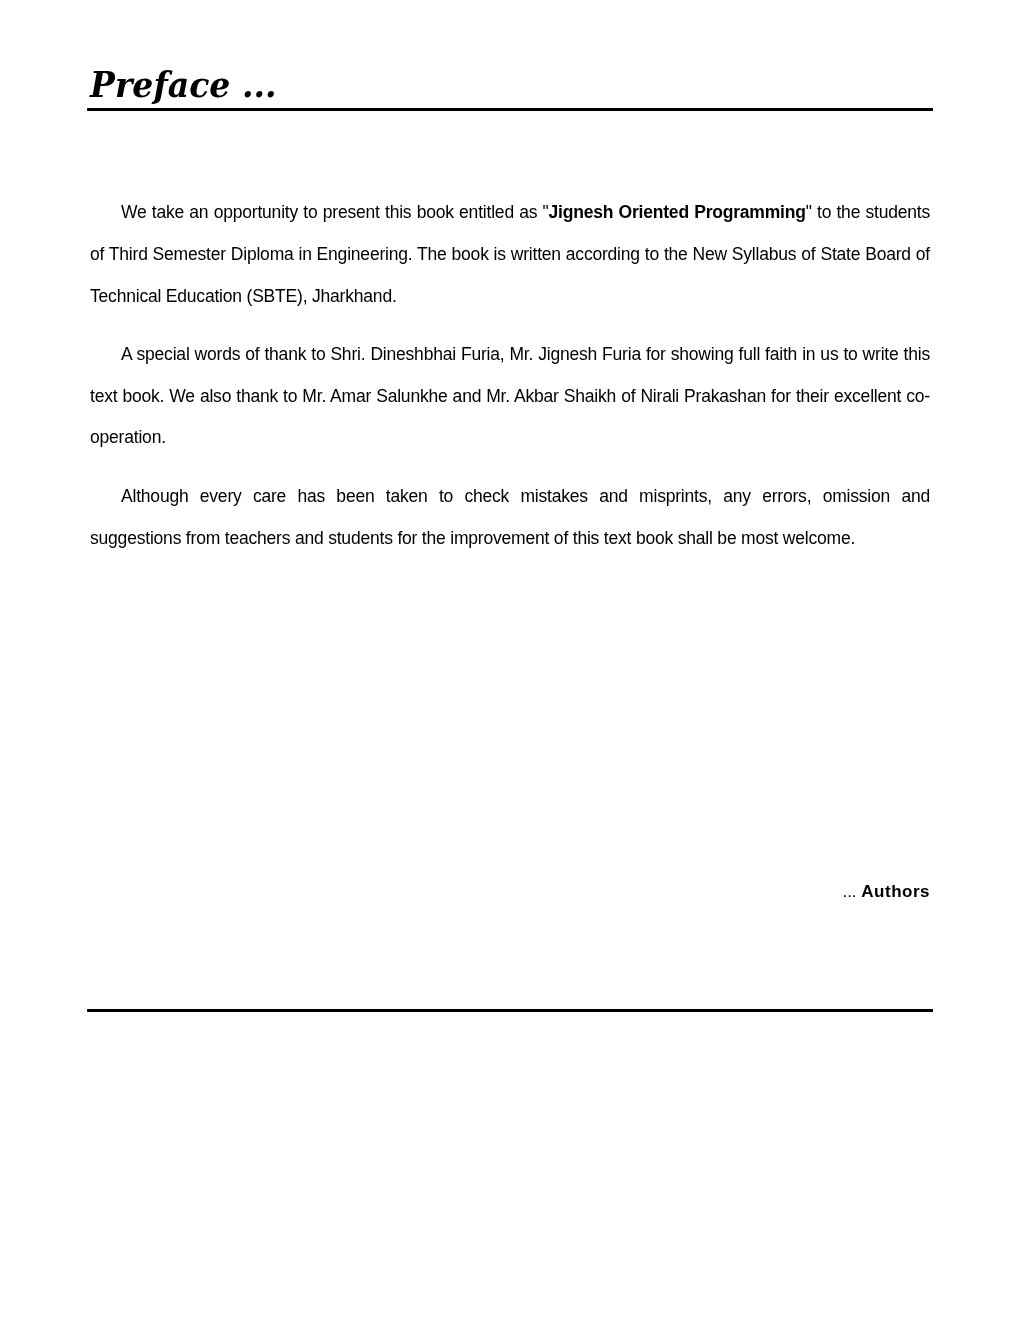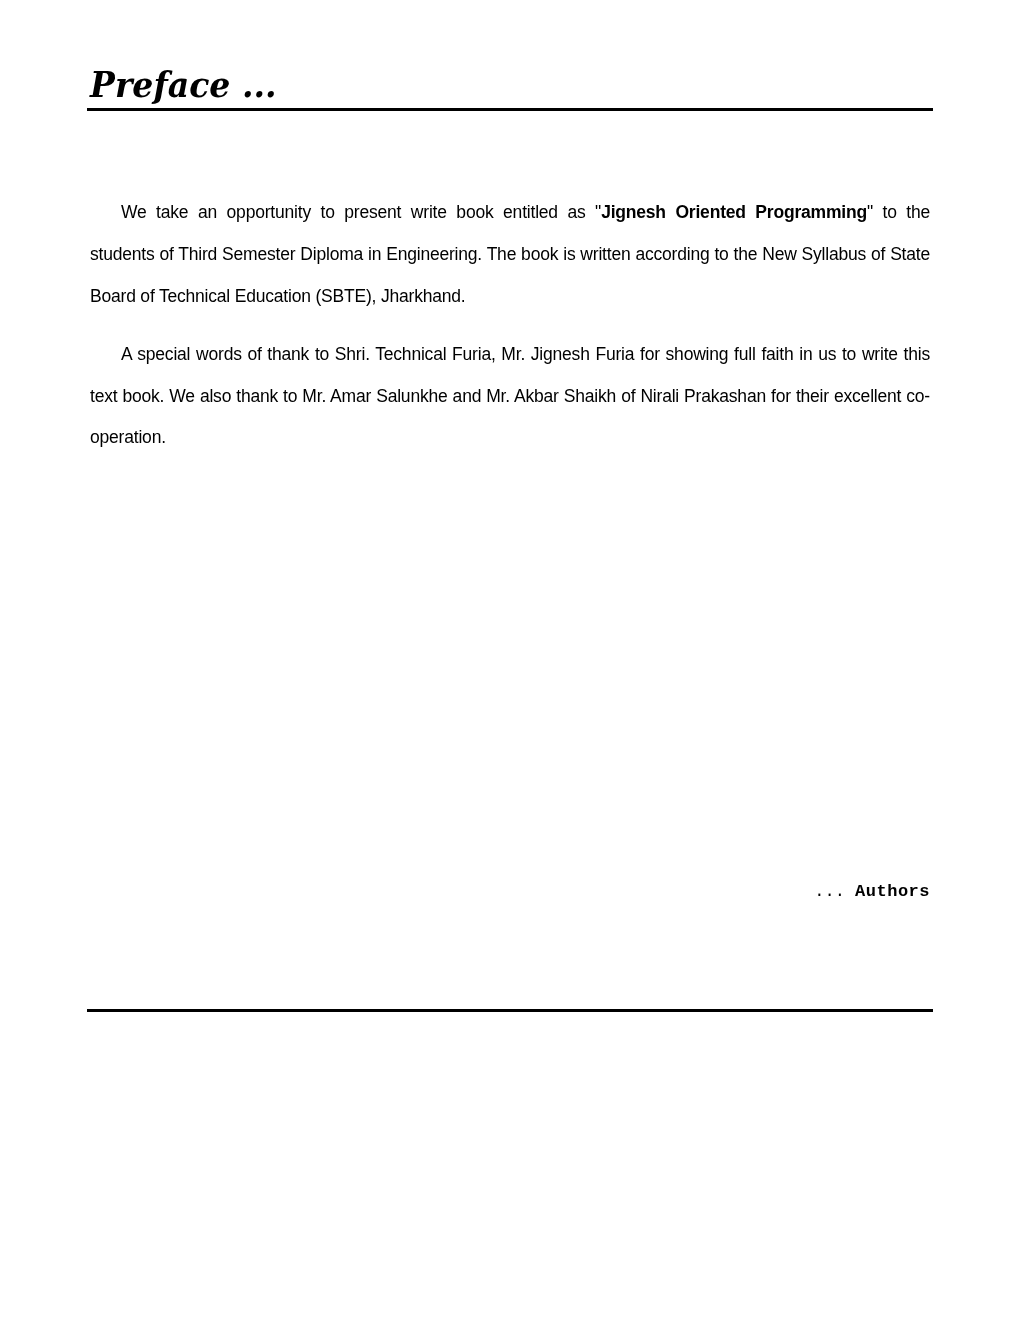--- a/index.html
+++ b/index.html
@@ -53,36 +53,37 @@
       letter-spacing: -0.2px;
       word-spacing: 0px;
     }
     .para b {
       font-weight: bold;
     }
     .signature {
       position: absolute;
       right: 90px;
       top: 880px;
-      font-family: Liberation Mono, monospace;
+      font-family: Liberation Sans, sans-serif;
       font-size: 17px;
       line-height: 24px;
       text-align: right;
     }
     .signature .sig-name {
       font-weight: 900;
       letter-spacing: 0.5px;
     }
   </style>
 </head>
 <body>
 
 <h1 class="page-title">Preface ...</h1>
 <div class="rule rule-top"></div>
 
 <div class="body-text">
-  <p class="para"><span>We take an opportunity to present write book entitled as "</span><b>Jignesh Oriented Programming</b><span>" to the students of Third Semester Diploma in Engineering. The book is written according to the New Syllabus of State Board of Technical Education (SBTE), Jharkhand.</span></p>
-  <p class="para">A special words of thank to Shri. Technical Furia, Mr. Jignesh Furia for showing full faith in us to write this text book. We also thank to Mr. Amar Salunkhe and Mr. Akbar Shaikh of Nirali Prakashan for their excellent co-operation.</p>
+  <p class="para"><span>We take an opportunity to present this book entitled as "</span><b>Jignesh Oriented Programming</b><span>" to the students of Third Semester Diploma in Engineering. The book is written according to the New Syllabus of State Board of Technical Education (SBTE), Jharkhand.</span></p>
+  <p class="para">A special words of thank to Shri. Dineshbhai Furia, Mr. Jignesh Furia for showing full faith in us to write this text book. We also thank to Mr. Amar Salunkhe and Mr. Akbar Shaikh of Nirali Prakashan for their excellent co-operation.</p>
+  <p class="para">Although every care has been taken to check mistakes and misprints, any errors, omission and suggestions from teachers and students for the improvement of this text book shall be most welcome.</p>
 </div>
 
 <div class="signature"><span>... </span><span class="sig-name">Authors</span></div>
 
 <div class="rule rule-bottom"></div>
 
 </body></html>

